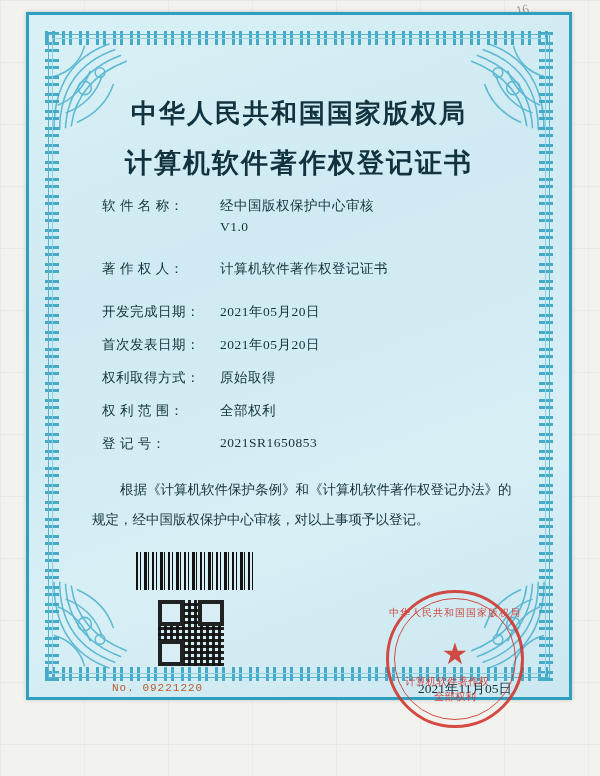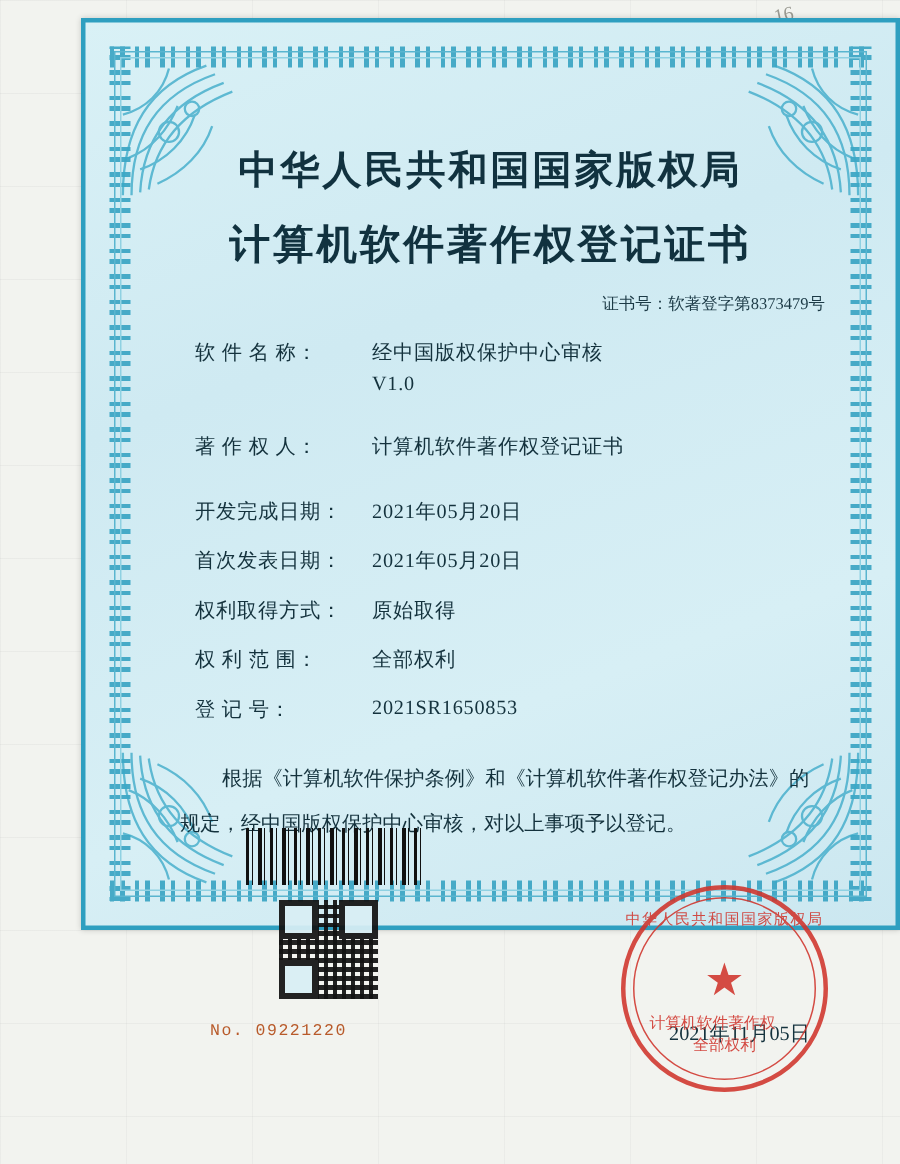--- a/index.html
+++ b/index.html
@@ -44,24 +44,23 @@
     transform: rotate(-12deg);
     font-family: "Liberation Serif", serif;
   }
 
   
   #cert {
     position: absolute;
     left: 26px;
     top: 12px;
     width: 546px;
-    height: 608px;
+    height: 688px;
     background: linear-gradient(160deg, #d9f1f6 0%, #cfeaf2 35%, #d7eff5 70%, #cbe7f0 100%);
     box-shadow: 0 0 4px rgba(0,0,0,0.18);
-    margin-left: 28px;
   }
   
   .frame-outer {
     position: absolute;
     inset: 0;
     border: 3px solid #2e9fc0;
     box-sizing: border-box;
   }
   .frame-key {
     position: absolute;
@@ -353,21 +352,20 @@
         <path d="M26 88 C44 80 58 66 64 48"></path>
         <circle cx="34" cy="52" r="7"></circle>
         <circle cx="50" cy="36" r="5"></circle>
         <path d="M2 40 C18 36 30 24 34 8"></path>
       </g>
     </svg>
 
     <div class="content">
       <div class="title1">中华人民共和国国家版权局</div>
       <div class="title2">计算机软件著作权登记证书</div>
-      <div class="cert-no">证书号：软著登字第8373479号</div>
 
       <div class="fields">
         <div class="field-row">
           <div class="field-label">软 件 名 称：</div>
           <div class="field-value">
             <span>经中国版权保护中心审核</span>
             <span class="sub">V1.0</span>
           </div>
         </div>
 

